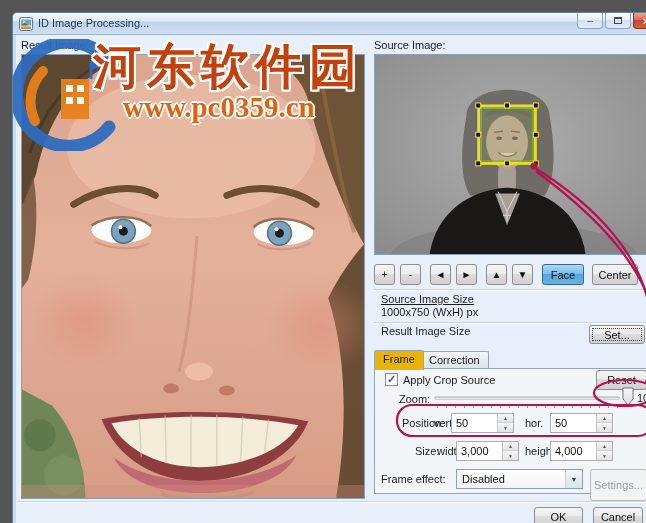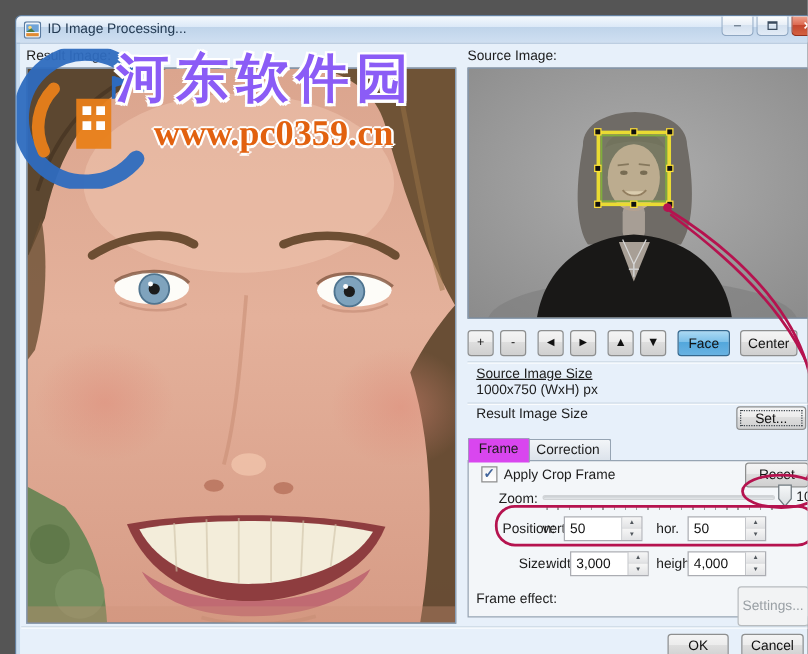--- a/index.html
+++ b/index.html
@@ -43,21 +43,21 @@
   .btn.face{background:linear-gradient(#abd9f3,#7cc0e9 45%,#53a7dc 46%,#68b2e2);border-color:#35688e;}
   .btn.focus-dashed{outline:1px dotted #40484f;outline-offset:-4px;}
   .btn.disabled{color:#9aa0a5;background:#f2f3f4;border-color:#b8bcbf;}
 
   
   .hsep{position:absolute;height:2px;border-top:1px solid #ccd7e4;border-bottom:1px solid #fafcfe;}
 
   
   .tab{position:absolute;font-size:11px;padding:2px 8px 3px;border:1px solid #96a4b3;border-bottom:none;
     border-radius:2px 2px 0 0;background:linear-gradient(#f2f5f8,#dbe2ea);color:#1c1c1c;}
-  .tab.active{background:#d946ef;z-index:3;padding-bottom:5px;text-align:center;}
+  .tab.active{background:#eab308;z-index:3;padding-bottom:5px;text-align:center;}
   .tabpage{position:absolute;background:#f3f6f9;border:1px solid #96a4b3;z-index:2;}
 
   
   .checkbox{position:absolute;width:13px;height:13px;border:1px solid #8e8e8e;
     background:linear-gradient(#f2f2f2,#ffffff);display:flex;align-items:center;justify-content:center;}
   .checkbox span{font-size:11px;font-weight:bold;color:#41659c;line-height:1;margin-top:-1px;}
 
   
   .slider-track{position:absolute;height:4px;background:#e9ecee;border:1px solid #d0d3d6;border-radius:2px;
     box-shadow:inset 0 1px 1px #c2c6ca;}
@@ -77,21 +77,21 @@
   
   .dropdown{position:absolute;height:20px;border:1px solid #8e9cab;background:linear-gradient(#ffffff,#f0f3f7);
     font-size:11px;color:#111;display:flex;align-items:center;padding-left:5px;}
   .dropdown .arrowzone{position:absolute;right:0;top:0;width:17px;height:100%;display:flex;align-items:center;
     justify-content:center;font-size:7px;color:#39424b;border-left:1px solid #c7ced6;
     background:linear-gradient(#f3f6f9,#dde4ec);}
 
   
   .annotation{position:absolute;left:0;top:0;width:646px;height:523px;z-index:60;pointer-events:none;}
   .watermark{position:absolute;z-index:55;pointer-events:none;}
-  .wm-cn{position:absolute;left:80px;top:22px;font-size:42px;font-weight:bold;letter-spacing:6px;color:#8b5cf6;
+  .wm-cn{position:absolute;left:80px;top:22px;font-size:48px;font-weight:bold;letter-spacing:6px;color:#c2410c;
     text-shadow:-2px 0 #fff,2px 0 #fff,0 -2px #fff,0 2px #fff,-2px -2px #fff,2px 2px #fff,-2px 2px #fff,2px -2px #fff;
     white-space:nowrap;}
   .wm-url{position:absolute;left:110px;top:78px;font-size:29px;font-weight:bold;color:#e2610f;
     font-family:"Liberation Serif",serif;
     text-shadow:-2px 0 #fff,2px 0 #fff,0 -2px #fff,0 2px #fff,-1px -1px #fff,1px 1px #fff;white-space:nowrap;}
 </style>
 </head>
 <body>
 
 <div class="window">
@@ -256,21 +256,21 @@
       <span>Set...</span>
     </div>
 
   <div class="tab active" style="left:361px;top:337px;"><span>Frame</span></div>
   <div class="tab" style="left:407px;top:338px;"><span>Correction</span></div>
   <div class="tabpage" style="left:361px;top:355px;width:277px;height:126px;"></div>
 
   <div class="checkbox" style="left:372px;top:360px;z-index:4;">
     <span>✓</span>
   </div>
-  <span class="lbl" style="left:390px;top:361px;z-index:4;">Apply Crop Frame</span>
+  <span class="lbl" style="left:390px;top:361px;z-index:4;">Apply Crop Source</span>
   <div class="btn" style="left:583px;top:357px;width:51px;height:20px;z-index:4;">
       <span>Reset</span>
     </div>
 
   <span class="lbl" style="left:386px;top:380px;z-index:4;">Zoom:</span>
   <div class="slider-track" style="left:421px;top:383px;width:186px;z-index:4;"></div>
   <div class="slider-ticks" style="left:424px;top:392px;width:182px;z-index:4;"></div>
   <svg class="slider-thumb" style="left:609px;top:374px;z-index:5;" viewBox="0 0 12 19">
     <defs>
         <linearGradient id="thumbg" x1="0" y1="0" x2="0" y2="1">
@@ -312,20 +312,24 @@
   <span class="lbl" style="left:512px;top:432px;z-index:4;">height</span>
   <div class="spin" style="left:537px;top:428px;z-index:4;">
     <input value="4,000" style="">
     <div class="arrows">
       <div>▲</div>
       <div>▼</div>
     </div>
   </div>
 
   <span class="lbl" style="left:368px;top:460px;z-index:4;">Frame effect:</span>
+  <div class="dropdown" style="left:443px;top:456px;width:127px;z-index:4;">
+    <span>Disabled</span>
+    <span class="arrowzone">▼</span>
+  </div>
   <div class="btn disabled" style="left:577px;top:456px;width:57px;height:32px;z-index:4;">
       <span>Settings...</span>
     </div>
 
   <div class="hsep" style="left:4px;top:488px;width:638px;"></div>
   <div class="btn" style="left:521px;top:494px;width:49px;height:20px;">
       <span>OK</span>
     </div>
   <div class="btn" style="left:580px;top:494px;width:50px;height:20px;">
       <span>Cancel</span>

